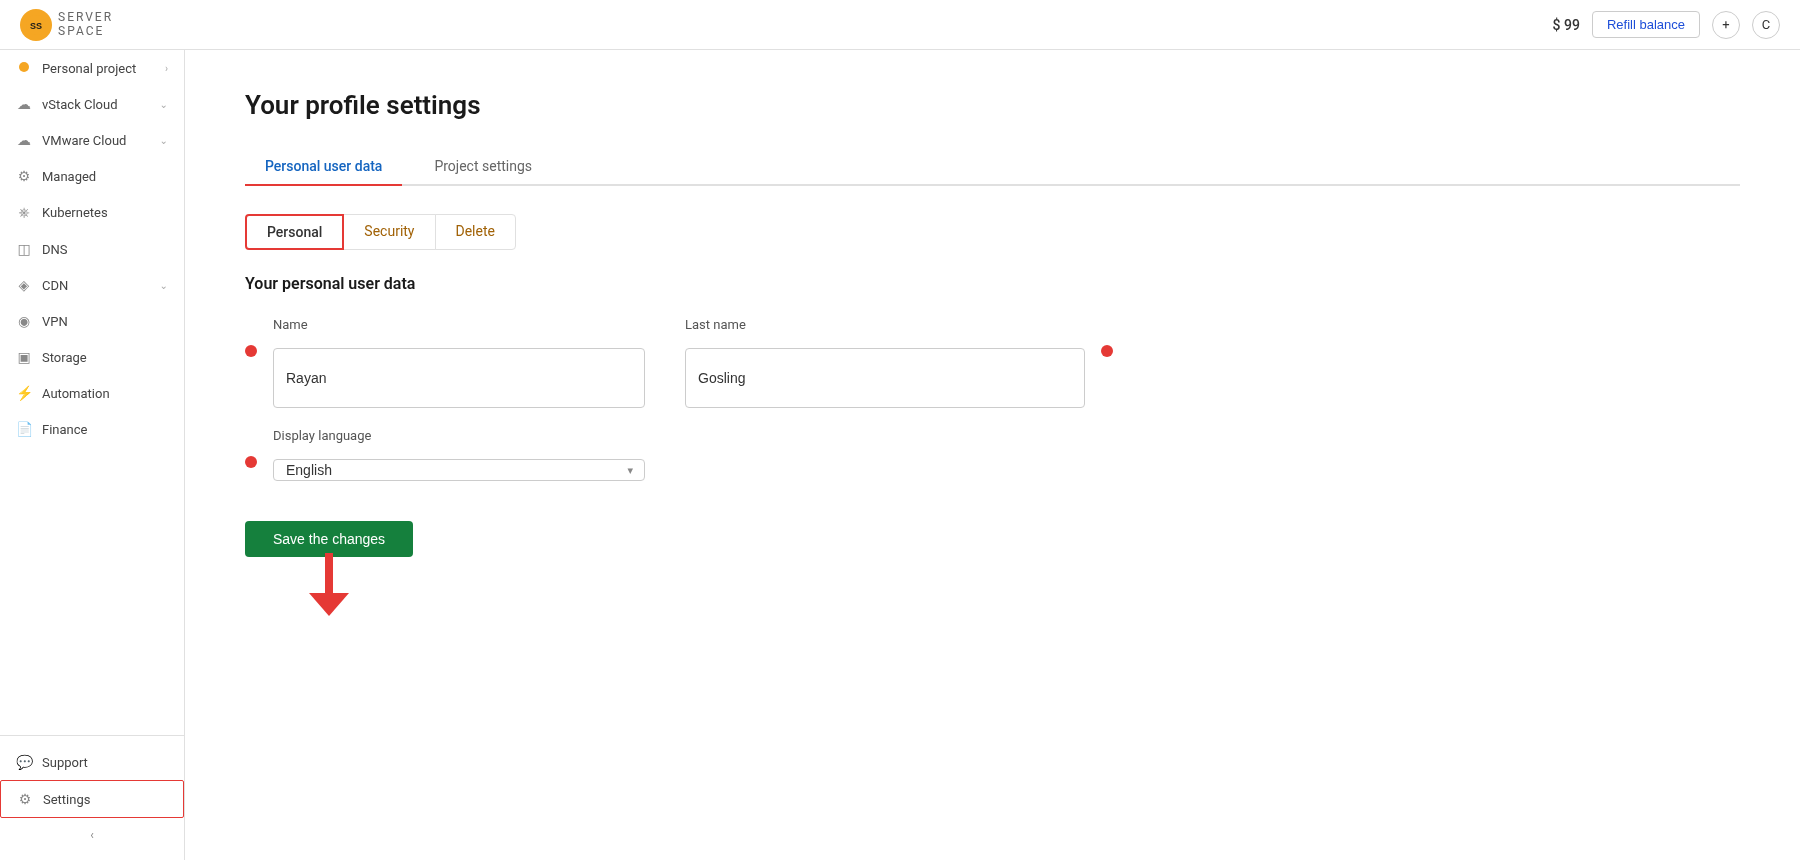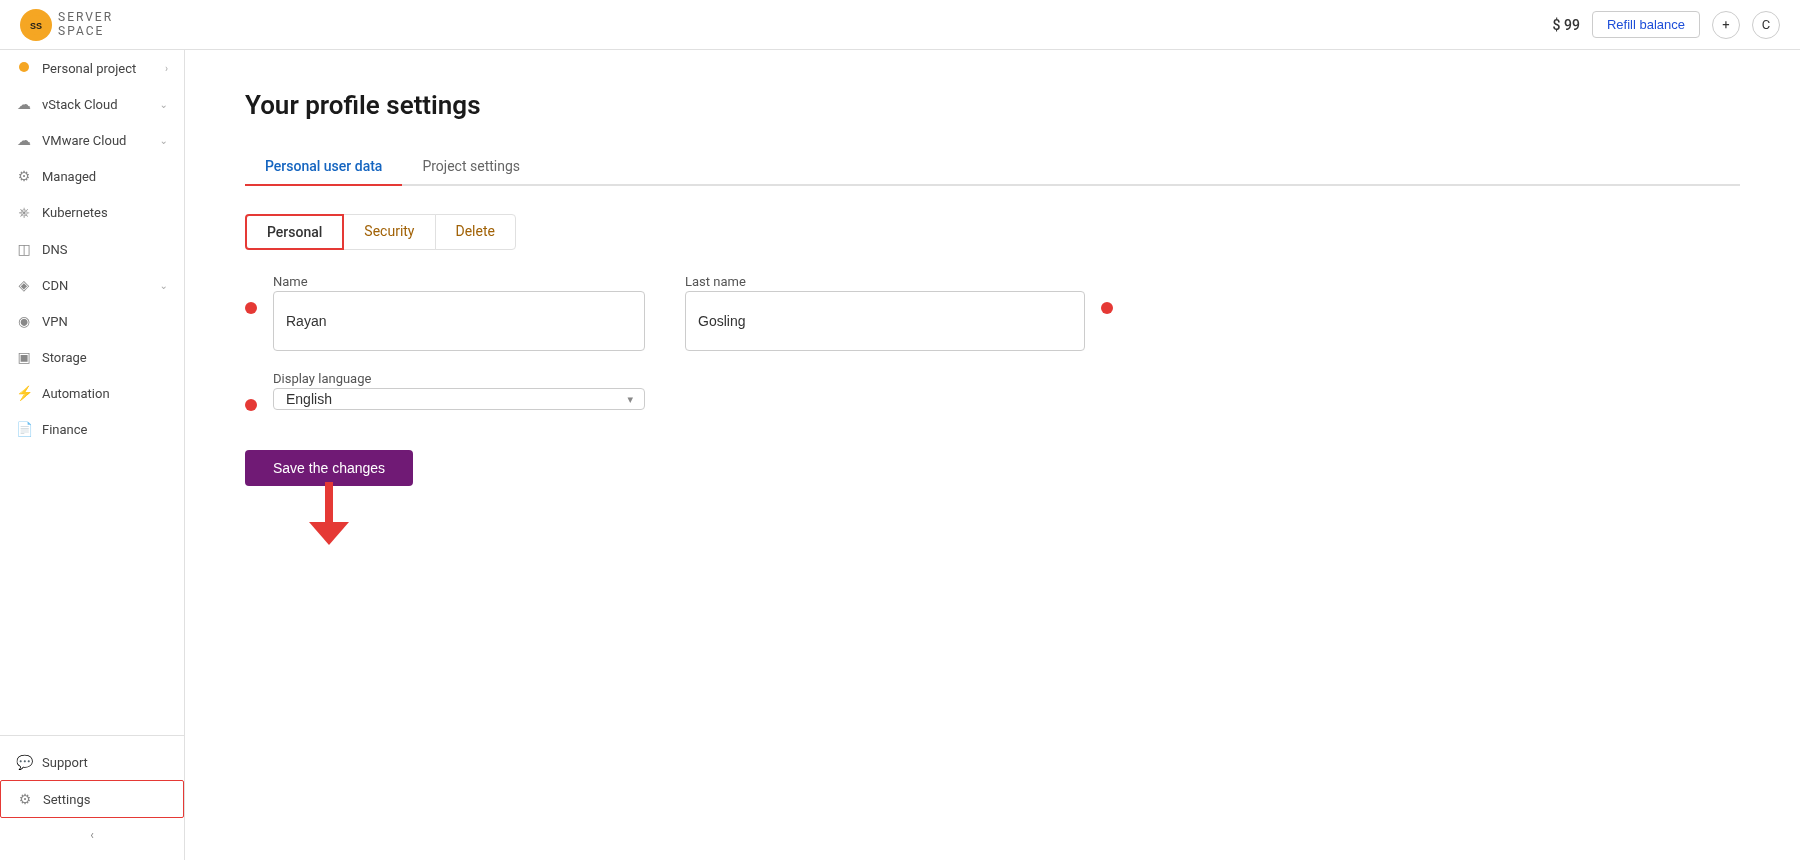--- a/index.html
+++ b/index.html
@@ -139,21 +139,21 @@
     .page-title {
       font-size: 26px;
       font-weight: 600;
       color: #1a1a1a;
       margin-bottom: 28px;
     }
 
     
     .main-tabs {
       display: flex;
-      gap: 0;
+      gap: 12px;
       border-bottom: 2px solid #e0e0e0;
       margin-bottom: 28px;
     }
     .main-tab {
       padding: 10px 20px;
       font-size: 14px;
       cursor: pointer;
       color: #666;
       border-bottom: 2px solid transparent;
       margin-bottom: -2px;
@@ -198,21 +198,21 @@
     
     .form-row {
       display: flex;
       gap: 40px;
       margin-bottom: 20px;
       align-items: flex-start;
     }
     .form-group {
       display: flex;
       flex-direction: column;
-      gap: 2px;
+      gap: 16px;
       flex: 1;
       max-width: 400px;
       position: relative;
     }
     .form-group.with-indicator {
       padding-left: 28px;
     }
     .form-label {
       font-size: 13px;
       color: #555;
@@ -264,21 +264,21 @@
       position: absolute;
       right: 12px;
       top: 50%;
       transform: translateY(-50%);
       color: #888;
       font-size: 11px;
       pointer-events: none;
     }
 
     .save-btn {
-      background: #701a75;
+      background: #15803d;
       color: #fff;
       border: none;
       padding: 10px 28px;
       border-radius: 4px;
       font-size: 14px;
       cursor: pointer;
       font-weight: 500;
       margin-top: 12px;
       position: relative;
     }
@@ -400,20 +400,21 @@
       <div class="main-tab active">Personal user data</div>
       <div class="main-tab">Project settings</div>
     </div>
 
     <div class="sub-tabs">
       <div class="sub-tab active">Personal</div>
       <div class="sub-tab">Security</div>
       <div class="sub-tab">Delete</div>
     </div>
 
+    <h2 class="section-title">Your personal user data</h2>
 
     <div>
       
       <div class="form-row">
         <div class="form-group with-indicator">
           <div class="field-indicator"></div>
           <label class="form-label">Name</label>
           <input class="form-input" type="text" value="Rayan" style="">
         </div>
         <div class="form-group" style="position:relative;">

